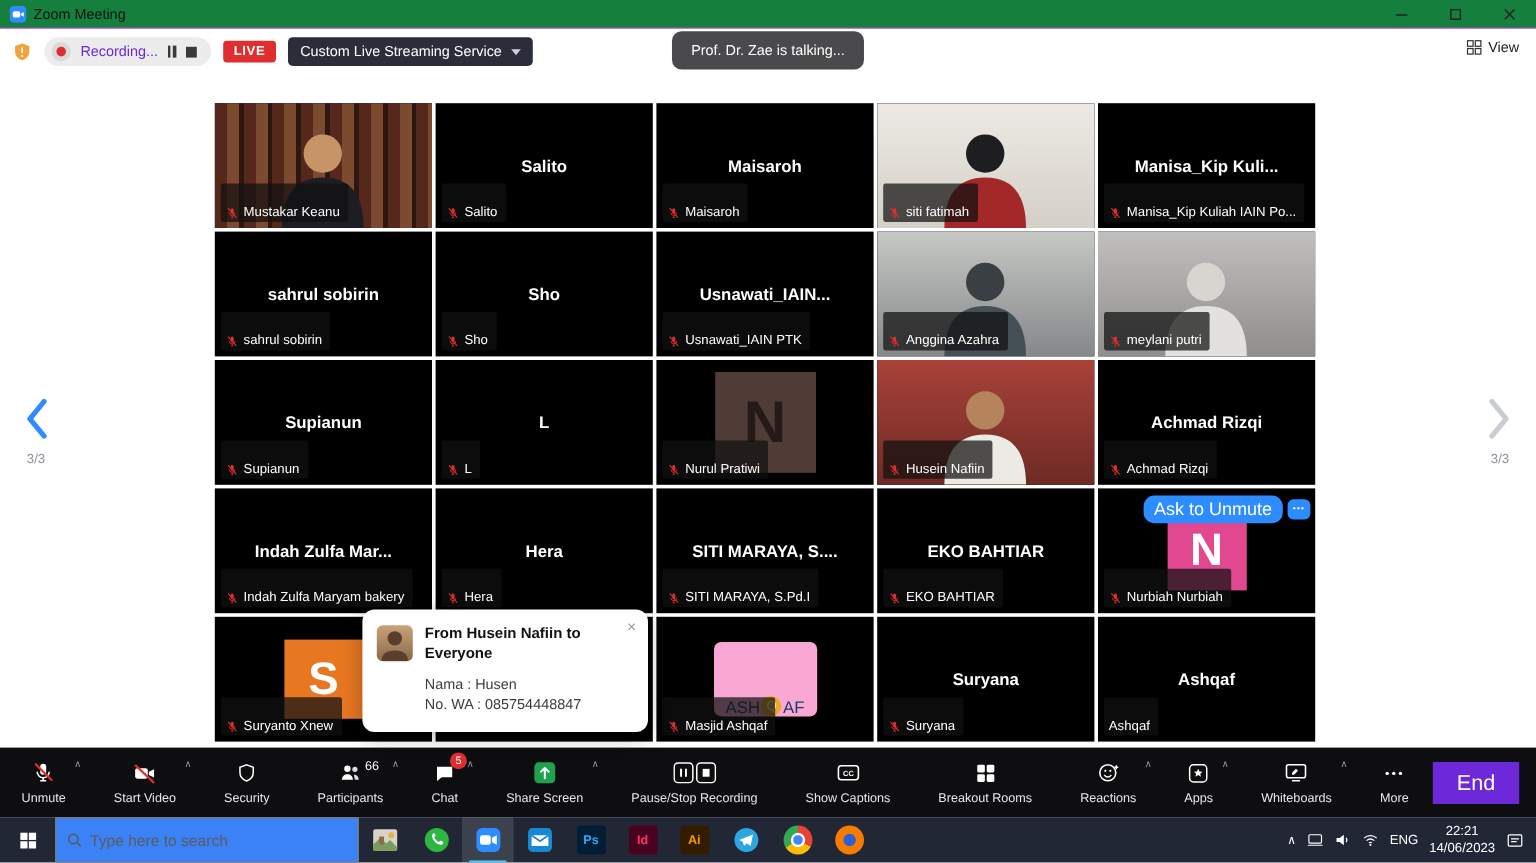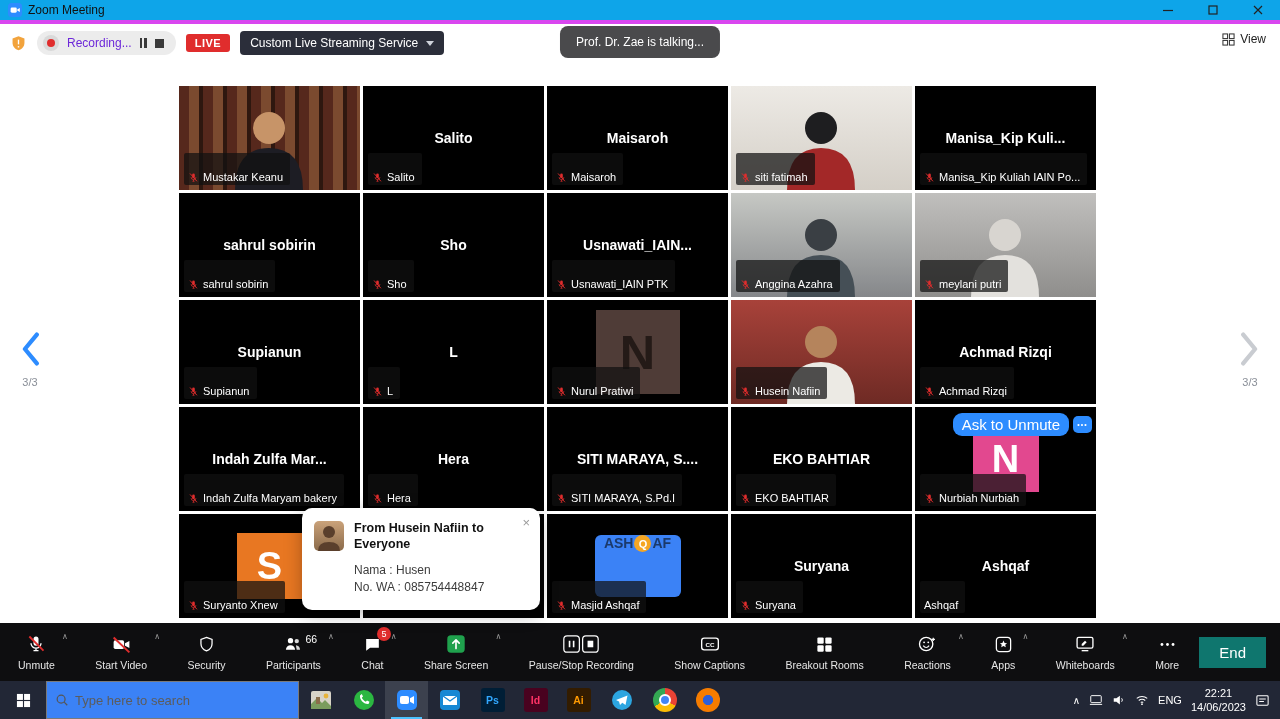--- a/index.html
+++ b/index.html
@@ -1,20 +1,20 @@
 <!DOCTYPE html>
 <html><head>
 <meta charset="utf-8">
 <style>
   *{margin:0;padding:0;box-sizing:border-box}
   html,body{width:1280px;height:719px;overflow:hidden;font-family:"Liberation Sans",sans-serif}
   .stage{position:relative;width:1280px;height:719px;background:#fff;overflow:hidden}
 
   
-  .titlebar{position:absolute;top:0;left:0;right:0;height:24px;background:#0ea5e9;display:flex;align-items:center;padding-left:8px;border-bottom:4px solid #d946ef}
+  .titlebar{position:absolute;top:0;left:0;right:0;height:24px;background:#15803d;display:flex;align-items:center;padding-left:8px;border-bottom:1px solid #d946ef}
   .app-ico{display:flex;align-items:center;margin-right:6px}
   .title{font-size:12px;color:#111}
   .wctrl{margin-left:auto;display:flex;height:100%}
   .wbtn{width:45px;height:100%;display:flex;align-items:center;justify-content:center;cursor:pointer}
 
   
   .topbar{position:absolute;top:24px;left:0;right:0;height:38px;background:#fff;display:flex;align-items:center;gap:10px;padding-left:10px}
   .rec-pill{display:flex;align-items:center;gap:8px;background:#ececec;border-radius:14px;padding:4px 12px 4px 6px}
   .rec-dotbtn{width:16px;height:16px;border-radius:50%;background:#d9d9d9;display:flex;align-items:center;justify-content:center}
   .rec-dot{width:8px;height:8px;border-radius:50%;background:#e02d2d}
@@ -29,21 +29,21 @@
   .view-btn{position:absolute;right:14px;top:8px;display:flex;align-items:center;gap:5px;font-size:12px;color:#222;cursor:pointer}
 
   
   .grid{position:absolute;left:179px;top:86px;display:grid;grid-template-columns:repeat(5,181px);grid-auto-rows:104px;gap:3px}
   .tile{position:relative;background:#000;overflow:hidden;cursor:pointer}
   .tile-center{position:absolute;inset:0;display:flex;align-items:center;justify-content:center;color:#fff;font-weight:bold;font-size:14px;white-space:nowrap;padding:0 6px}
   .vid{position:absolute;inset:0}
   .vid.shelf{background:repeating-linear-gradient(90deg,#56281c 0 10px,#7b4a2f 10px 20px,#2e170f 20px 24px)}
   .avatarwrap{position:absolute;inset:0;display:flex;align-items:center;justify-content:center}
   .avatar{display:flex;align-items:center;justify-content:center;font-weight:bold}
-  .logobox{width:86px;height:62px;background:#3b82f6;border-radius:6px;display:flex;align-items:flex-start;justify-content:center;font-weight:bold;font-size:14px;color:#1b3a6b;gap:1px}
+  .logobox{width:86px;height:62px;background:#f9a8d4;border-radius:6px;display:flex;align-items:flex-end;justify-content:center;font-weight:normal;font-size:14px;color:#1b3a6b;gap:1px}
   .logo-q{width:17px;height:17px;border-radius:50%;background:#f5a623;color:#fff;display:inline-flex;align-items:center;justify-content:center;font-size:11px}
   .tile-label{position:absolute;left:5px;bottom:5px;background:rgba(16,16,16,.72);color:#fff;font-size:11px;padding:18px 7px 2px 4px;border-radius:2px;display:flex;align-items:center;gap:4px;max-width:172px;white-space:nowrap;overflow:hidden}
   .micico{display:flex;align-items:center}
   .tile-overlay{position:absolute;top:6px;right:4px;display:flex;gap:4px;align-items:center}
   .ask-btn{background:#2d8cff;color:#fff;font-size:15px;padding:3px 9px;border-radius:9px;cursor:pointer;white-space:nowrap}
   .menu-btn{background:#2d8cff;color:#fff;border-radius:5px;width:19px;height:17px;display:flex;align-items:center;justify-content:center;cursor:pointer}
   .menu-btn .dots{font-size:7px;letter-spacing:1px;line-height:1}
   .nav{position:absolute;width:44px;text-align:center;cursor:pointer}
   .nav-left{left:8px;top:332px}
   .nav-right{right:8px;top:332px}
@@ -59,21 +59,21 @@
 
   
   .toolbar{position:absolute;left:0;right:0;top:623px;height:58px;background:#0e0e10;display:flex;align-items:center;padding:0 14px;z-index:20}
   .tb-items{flex:1;display:flex;align-items:center;justify-content:space-between;margin-right:16px;height:100%}
   .tb-item{position:relative;display:flex;flex-direction:column;align-items:center;justify-content:center;gap:4px;height:100%;padding:0 4px;cursor:pointer;color:#e6e6e6}
   .tb-ico{position:relative;height:22px;display:flex;align-items:center}
   .tb-label{font-size:10.5px;white-space:nowrap}
   .tb-chev{position:absolute;top:9px;right:-9px;color:#9a9a9a;font-size:8px}
   .tb-count{position:absolute;left:100%;top:0;margin-left:2px;font-size:10.5px;color:#fff}
   .tb-badge{position:absolute;top:-6px;right:-9px;background:#e02d2d;color:#fff;font-size:9px;min-width:14px;height:14px;border-radius:7px;display:flex;align-items:center;justify-content:center;padding:0 3px}
-  .end-btn{background:#0f766e;color:#fff;border:none;font-size:15px;padding:7px 20px;border-radius:0;cursor:pointer;font-family:inherit}
+  .end-btn{background:#6d28d9;color:#fff;border:none;font-size:18px;padding:7px 20px;border-radius:0;cursor:pointer;font-family:inherit}
 
   
   .taskbar{position:absolute;left:0;right:0;top:681px;height:38px;background:#222736;display:flex;align-items:center;z-index:25}
   .start{width:46px;height:100%;display:flex;align-items:center;justify-content:center;cursor:pointer}
   .search{width:253px;height:100%;background:#3b82f6;border:1px solid #7a7a7a;display:flex;align-items:center;padding-left:8px;gap:6px}
   .s-input{border:none;outline:none;font-size:13px;color:#333;width:200px;font-family:inherit;background:transparent}
   .s-input::placeholder{color:#5c5c5c}
   .tb-apps{display:flex;height:100%}
   .tb-app{width:43px;height:100%;display:flex;align-items:center;justify-content:center;cursor:pointer;position:relative}
   .tb-app.active{background:rgba(255,255,255,.12)}

